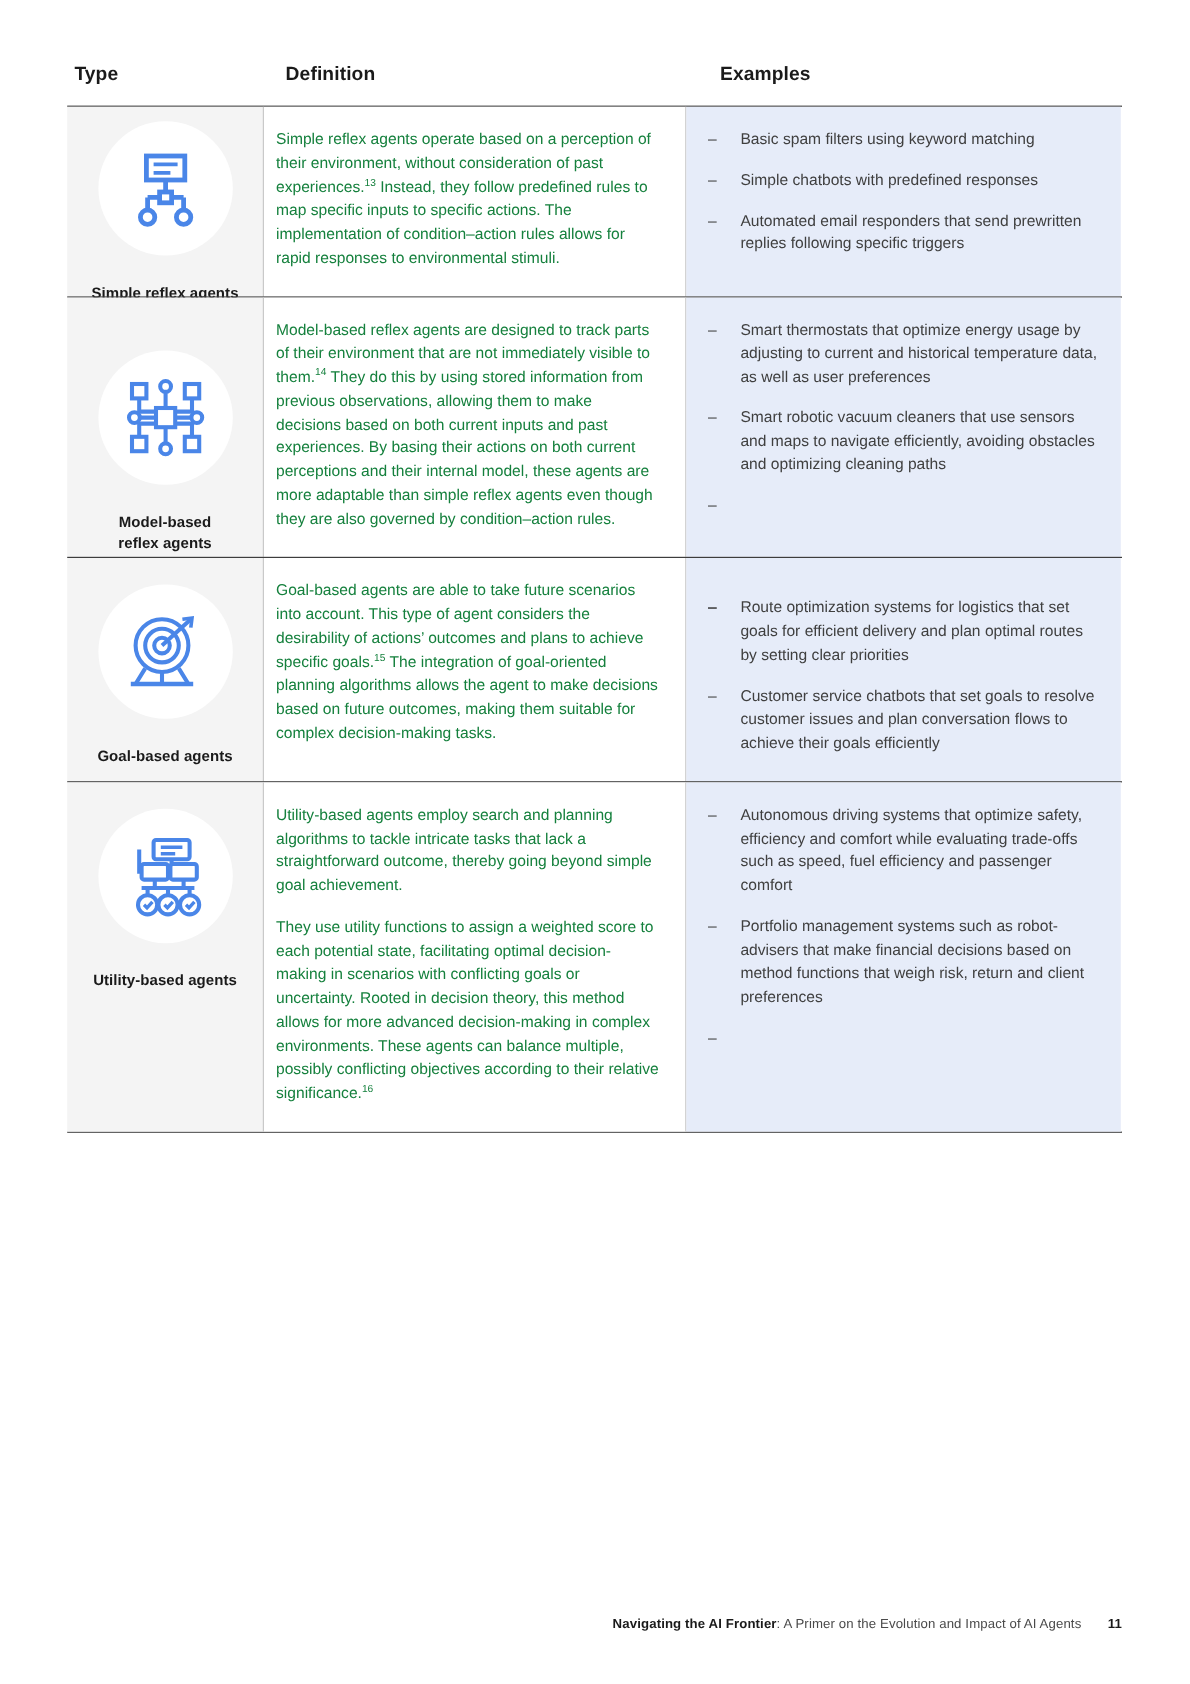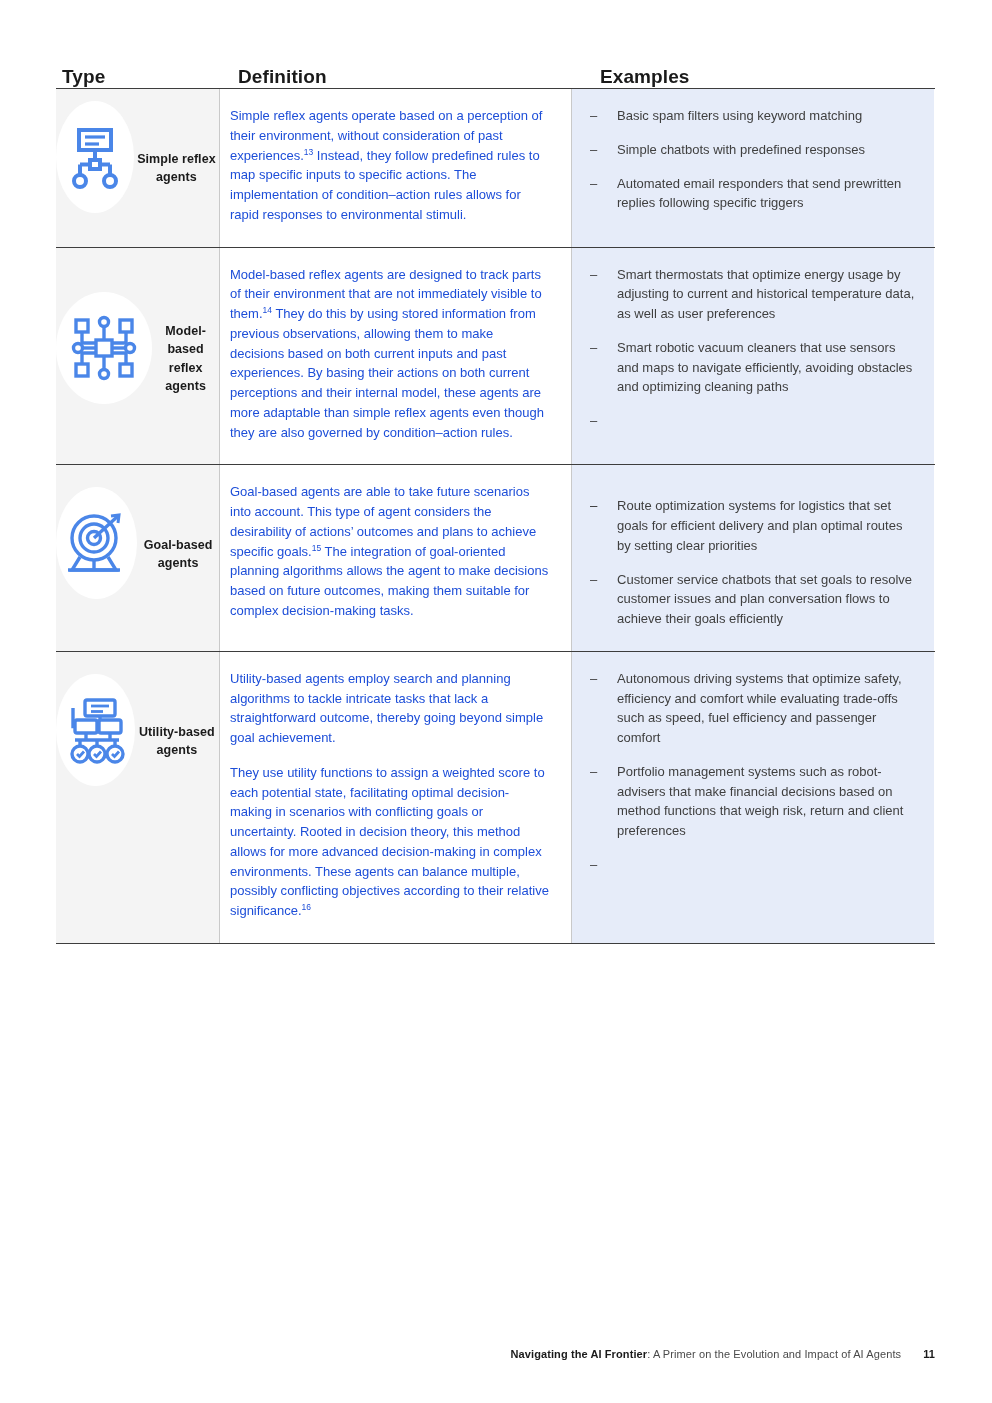--- a/index.html
+++ b/index.html
@@ -21,22 +21,22 @@
   
   .head-row {
     position: absolute;
     left: 56px;
     top: 50px;
     width: 879px;
     height: 32px;
   }
   .head-cell {
     position: absolute;
-    top: 16px;
-    font-size: 19px;
+    top: 4px;
+    font-size: 16px;
     font-weight: bold;
     color: #1a1a1a;
     letter-spacing: .1px;
   }
   .head-type { left: 6px; }
   .head-def  { left: 182px; }
   .head-ex   { left: 544px; }
 
   
   .table {
@@ -73,21 +73,21 @@
     background: #e6ecf9;
     padding: 17px 18px 22px 16px;
   }
 
   
   .type-inner {
     position: absolute;
     left: 0; right: 0;
     top: 12px;
     display: flex;
-    flex-direction: row;
+    flex-direction: column;
     align-items: center;
   }
   .icon-circle {
     width: 112px;
     height: 112px;
     border-radius: 50%;
     background: #ffffff;
     display: flex;
     align-items: center;
     justify-content: center;
@@ -99,21 +99,21 @@
     color: #1a1a1a;
     text-align: center;
     line-height: 1.45;
     letter-spacing: .05px;
   }
 
   
   .def-p {
     font-size: 13px;
     line-height: 1.52;
-    color: #1d4ed8;
+    color: #15803d;
     letter-spacing: .005px;
   }
   .def-p + .def-p { margin-top: 15px; }
   sup { font-size: 8.5px; vertical-align: super; line-height: 0; }
 
   .ex-list { list-style: none; }
   .ex-item {
     position: relative;
     padding-left: 29px;
     font-size: 13px;

